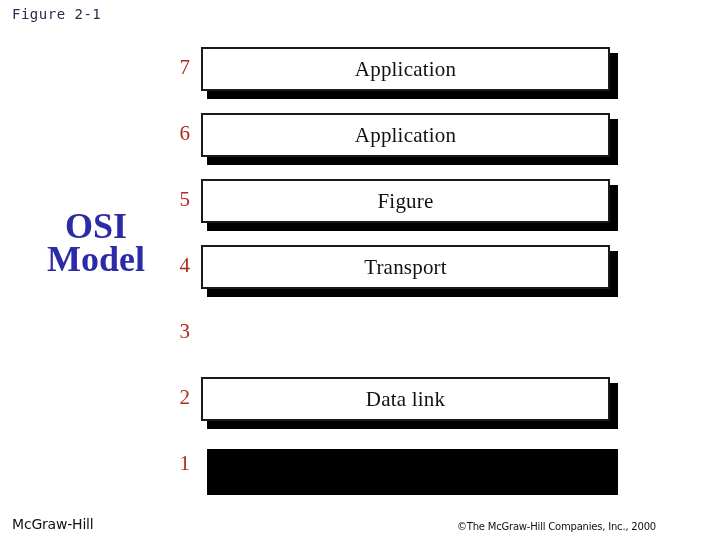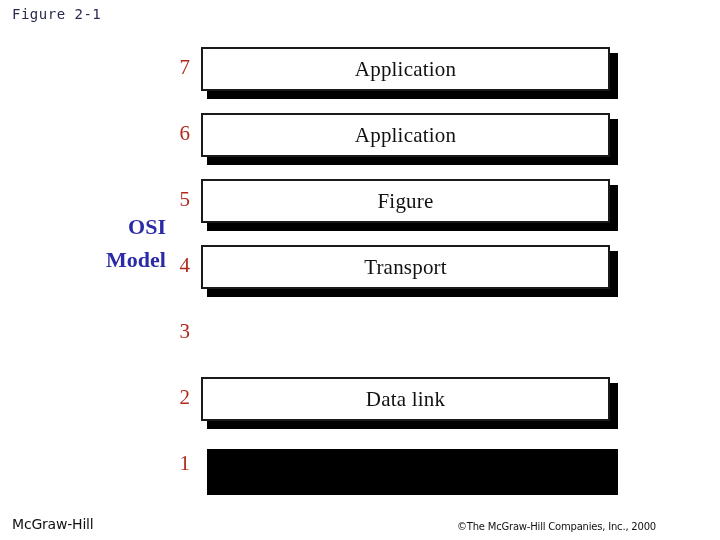--- a/index.html
+++ b/index.html
@@ -31,24 +31,24 @@
     color: #2b2b52;
     white-space: pre;
   }
 
   
   #osi-label {
     position: absolute;
     left: 26px;
     top: 210px;
     width: 140px;
-    text-align: right;
+    text-align: center;
     font-family: "Liberation Serif", "DejaVu Serif", serif;
     font-weight: bold;
-    font-size: 22px;
+    font-size: 36px;
     line-height: 33px;
     color: #2b2bA8;
   }
   #osi-label .line {
     display: block;
   }
 
   
   #layer-stack {
     position: absolute;

